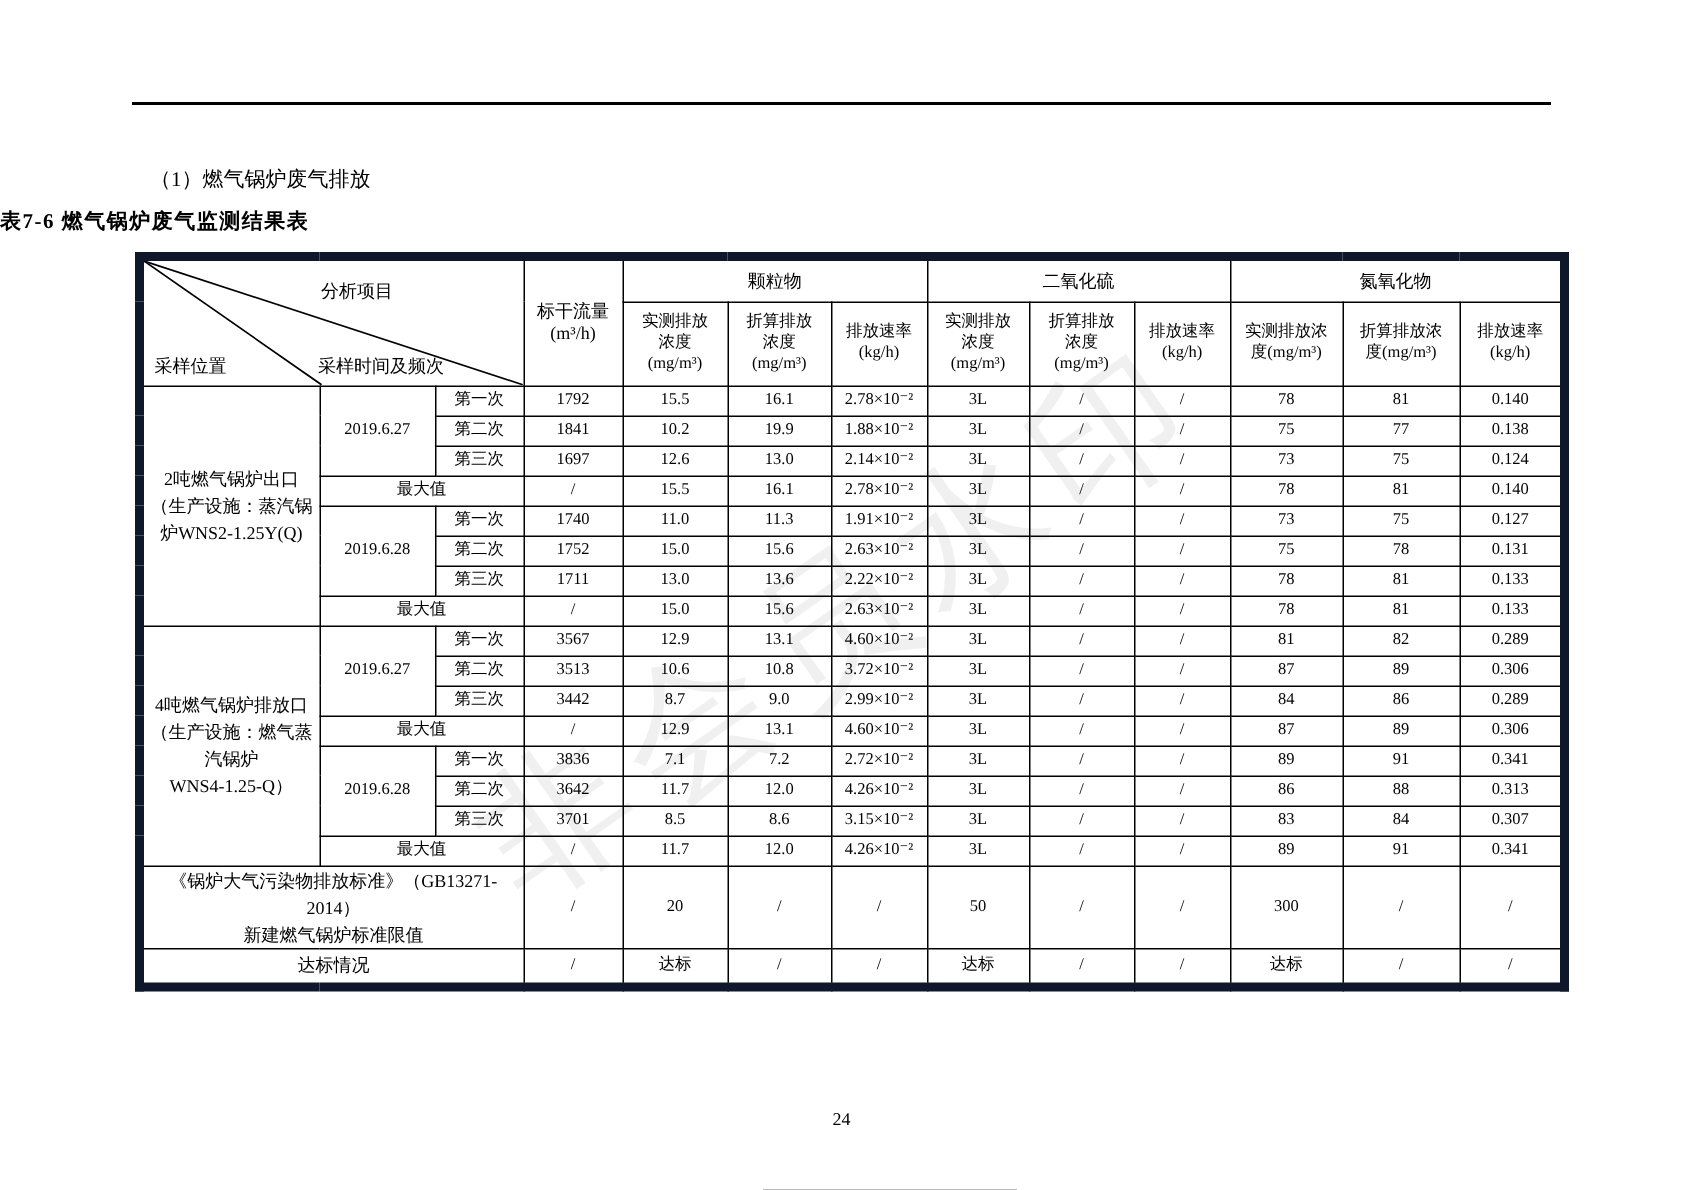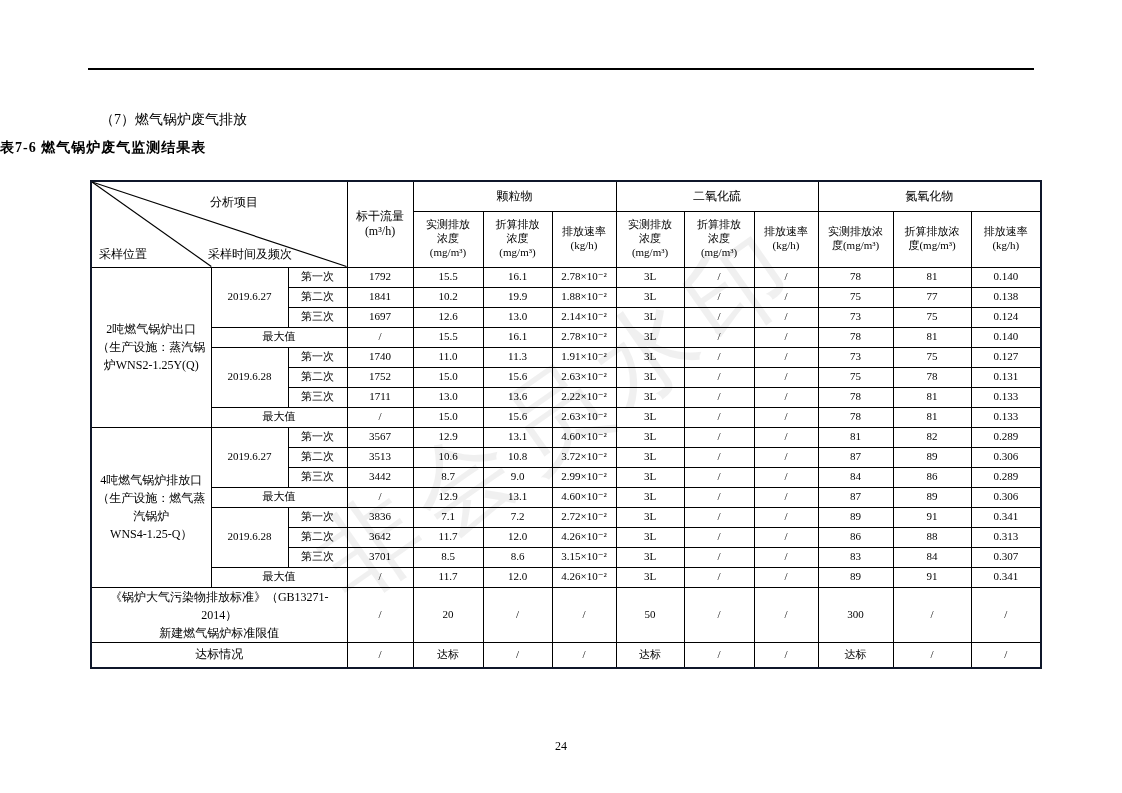--- a/index.html
+++ b/index.html
@@ -21,23 +21,23 @@
     position:absolute; top:139px; left:0; width:100%;
     text-align:left; font-size:14px; font-weight:bold; letter-spacing:1px;
   }
   .watermark {
     position:absolute; left:270px; top:220px; width:580px; height:390px;
     display:flex; align-items:center; justify-content:center;
     transform:rotate(-35deg); font-size:100px; letter-spacing:12px;
     color:#000; opacity:0.055; pointer-events:none; white-space:nowrap;
   }
   table.monitor {
-    position:absolute; top:180px; left:90px; width:950px;
+    position:absolute; top:168px; left:90px; width:950px;
     border-collapse:collapse; table-layout:fixed;
-    border:2px solid #0f172a; font-size:11px; line-height:1.25;
+    border:6px solid #0f172a; font-size:11px; line-height:1.25;
   }
   table.monitor th, table.monitor td {
     border:1px solid #000; text-align:center; vertical-align:middle;
     padding:0 2px; font-weight:normal; overflow:hidden;
   }
   .pre { white-space:pre-line; }
   tr.group-row { height:30px; }
   tr.group-row th { font-size:12px; }
   tr.sub-row { height:56px; }
   tr.data-row { height:20px; }
@@ -56,21 +56,21 @@
     text-align:center; font-size:12px;margin-top:44px;
   }
 </style>
 </head>
 <body>
 
 <div class="page">
 
   <div class="doc-header-rule"></div>
 
-  <div class="section-title">（7）燃气锅炉废气排放</div>
+  <div class="section-title">（1）燃气锅炉废气排放</div>
   <div class="table-title">表7-6  燃气锅炉废气监测结果表</div>
 
   <div class="watermark">非会员水印</div>
 
   <table class="monitor">
     <colgroup>
       <col style="width:120px">
         <col style="width:77px">
         <col style="width:59px">
       <col style="width:66px">

